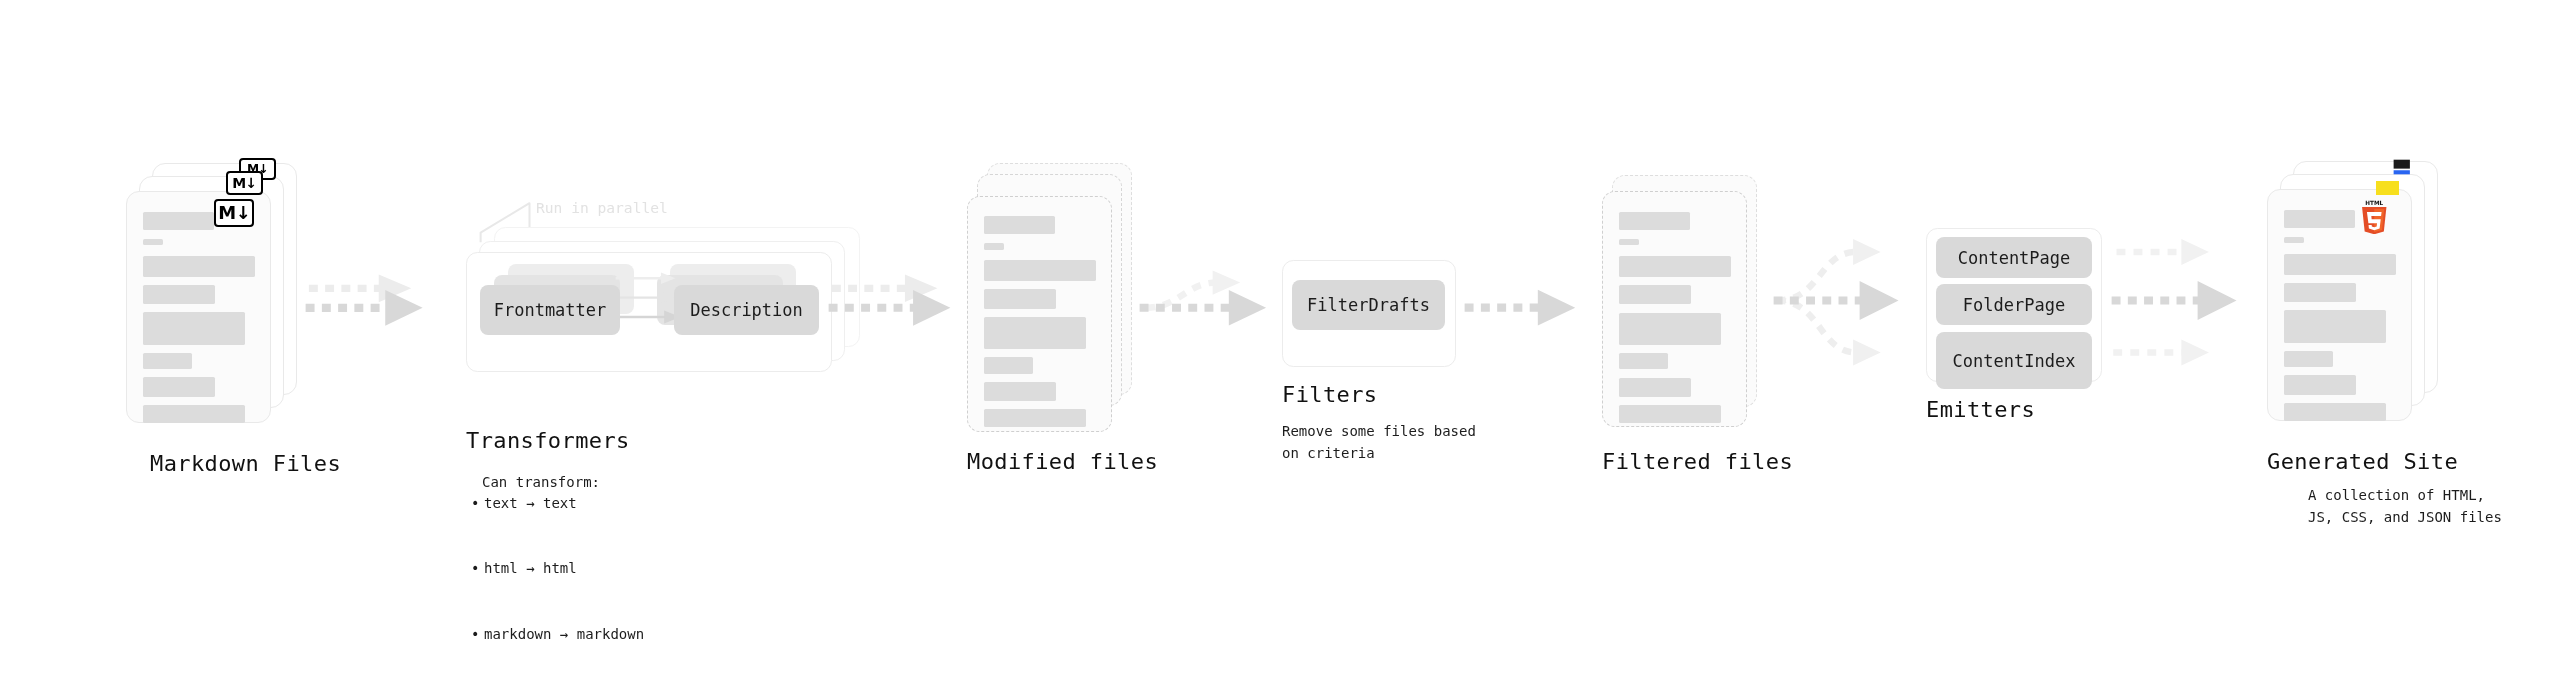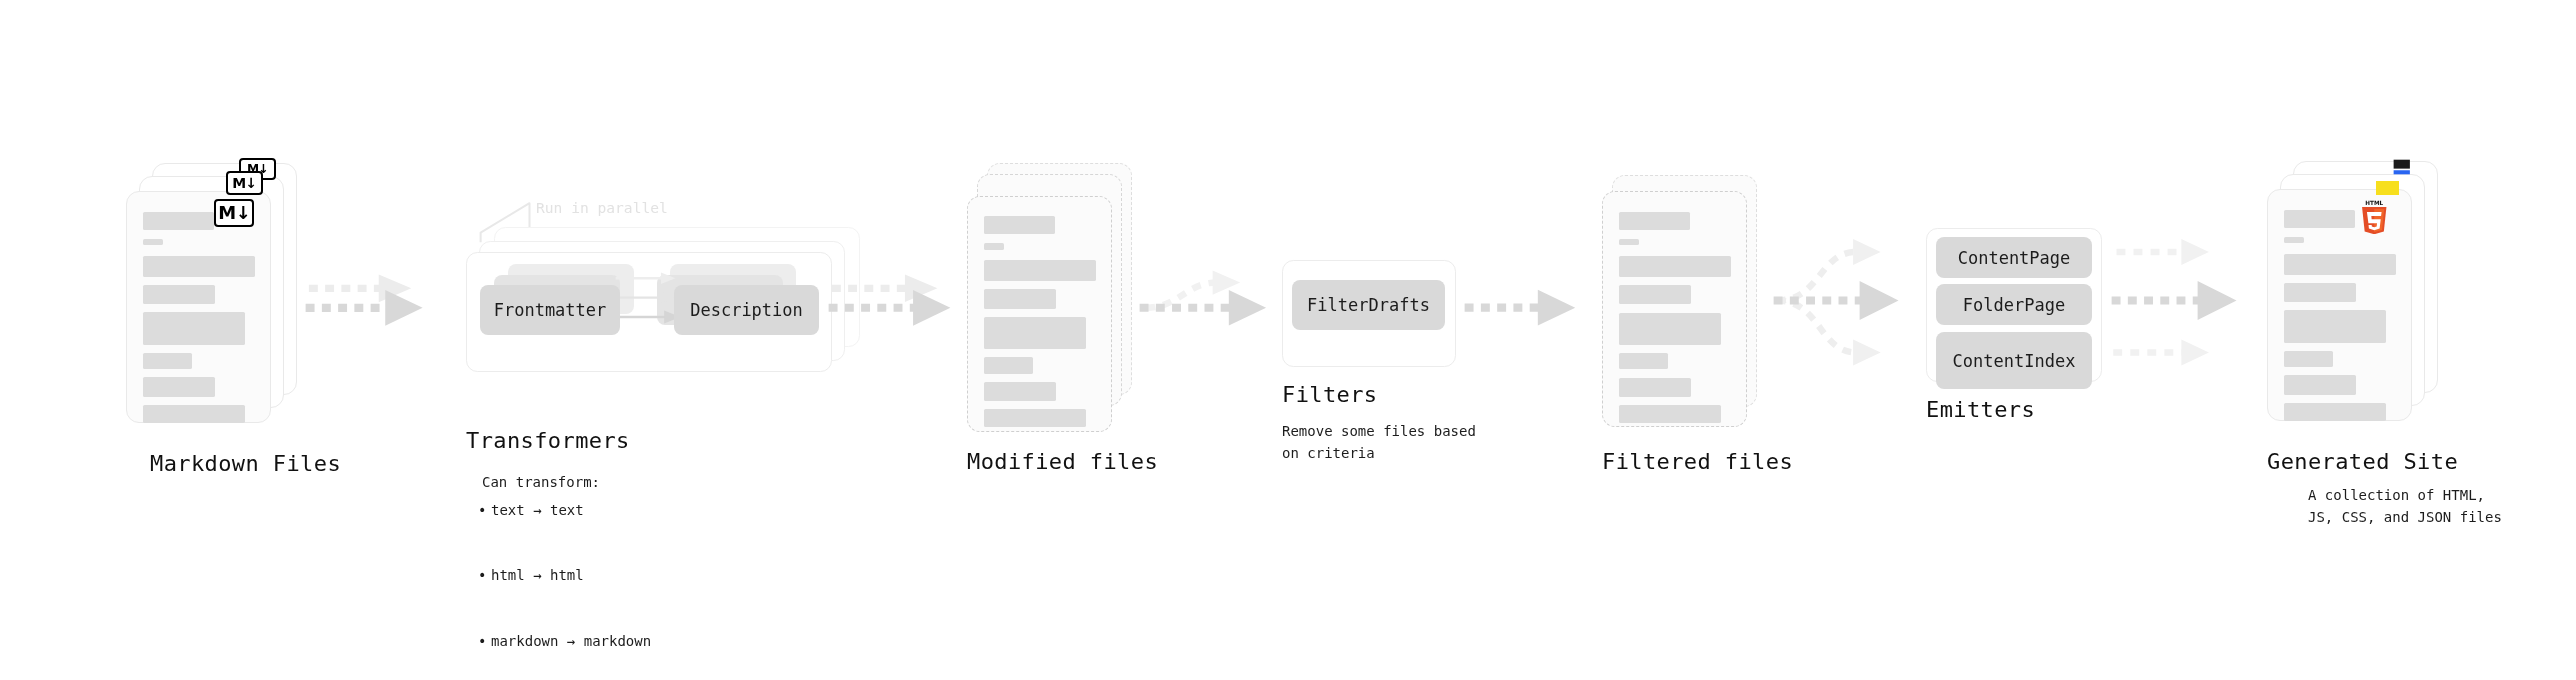--- a/index.html
+++ b/index.html
@@ -112,21 +112,21 @@
   .cap-note {
     position: absolute;
     font-size: 14.6px;
     color: #e2e2e2;
     white-space: nowrap;
   }
 
   
   .arrow { position: absolute; }
 
-  .ul-plain { list-style: none; margin: 12px; padding: 0; }
+  .ul-plain { list-style: none; margin: 5px; padding: 0; }
 </style>
 </head>
 <body>
 
 <div class="stage">
 
   <div class="doc-stack" style="left:126px; top:163px; width:171px; height:260px;">
 
     <div class="doc-card back1" style="left:26px; top:0px; width:145px; height:232px;"></div>
     <div class="doc-card back2" style="left:13px; top:13px; width:145px; height:232px;"></div>

